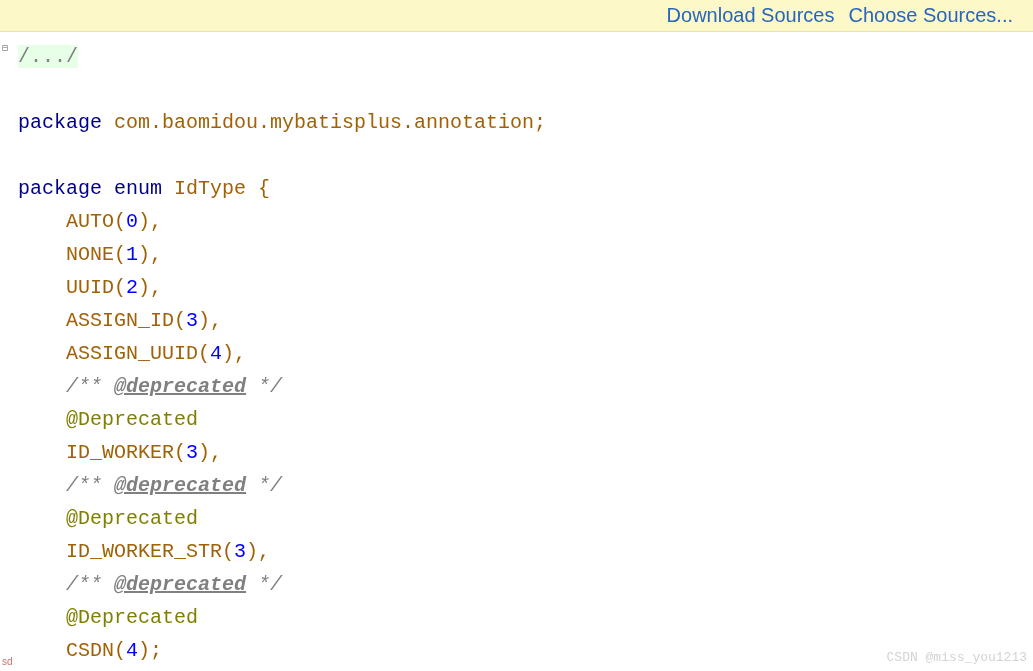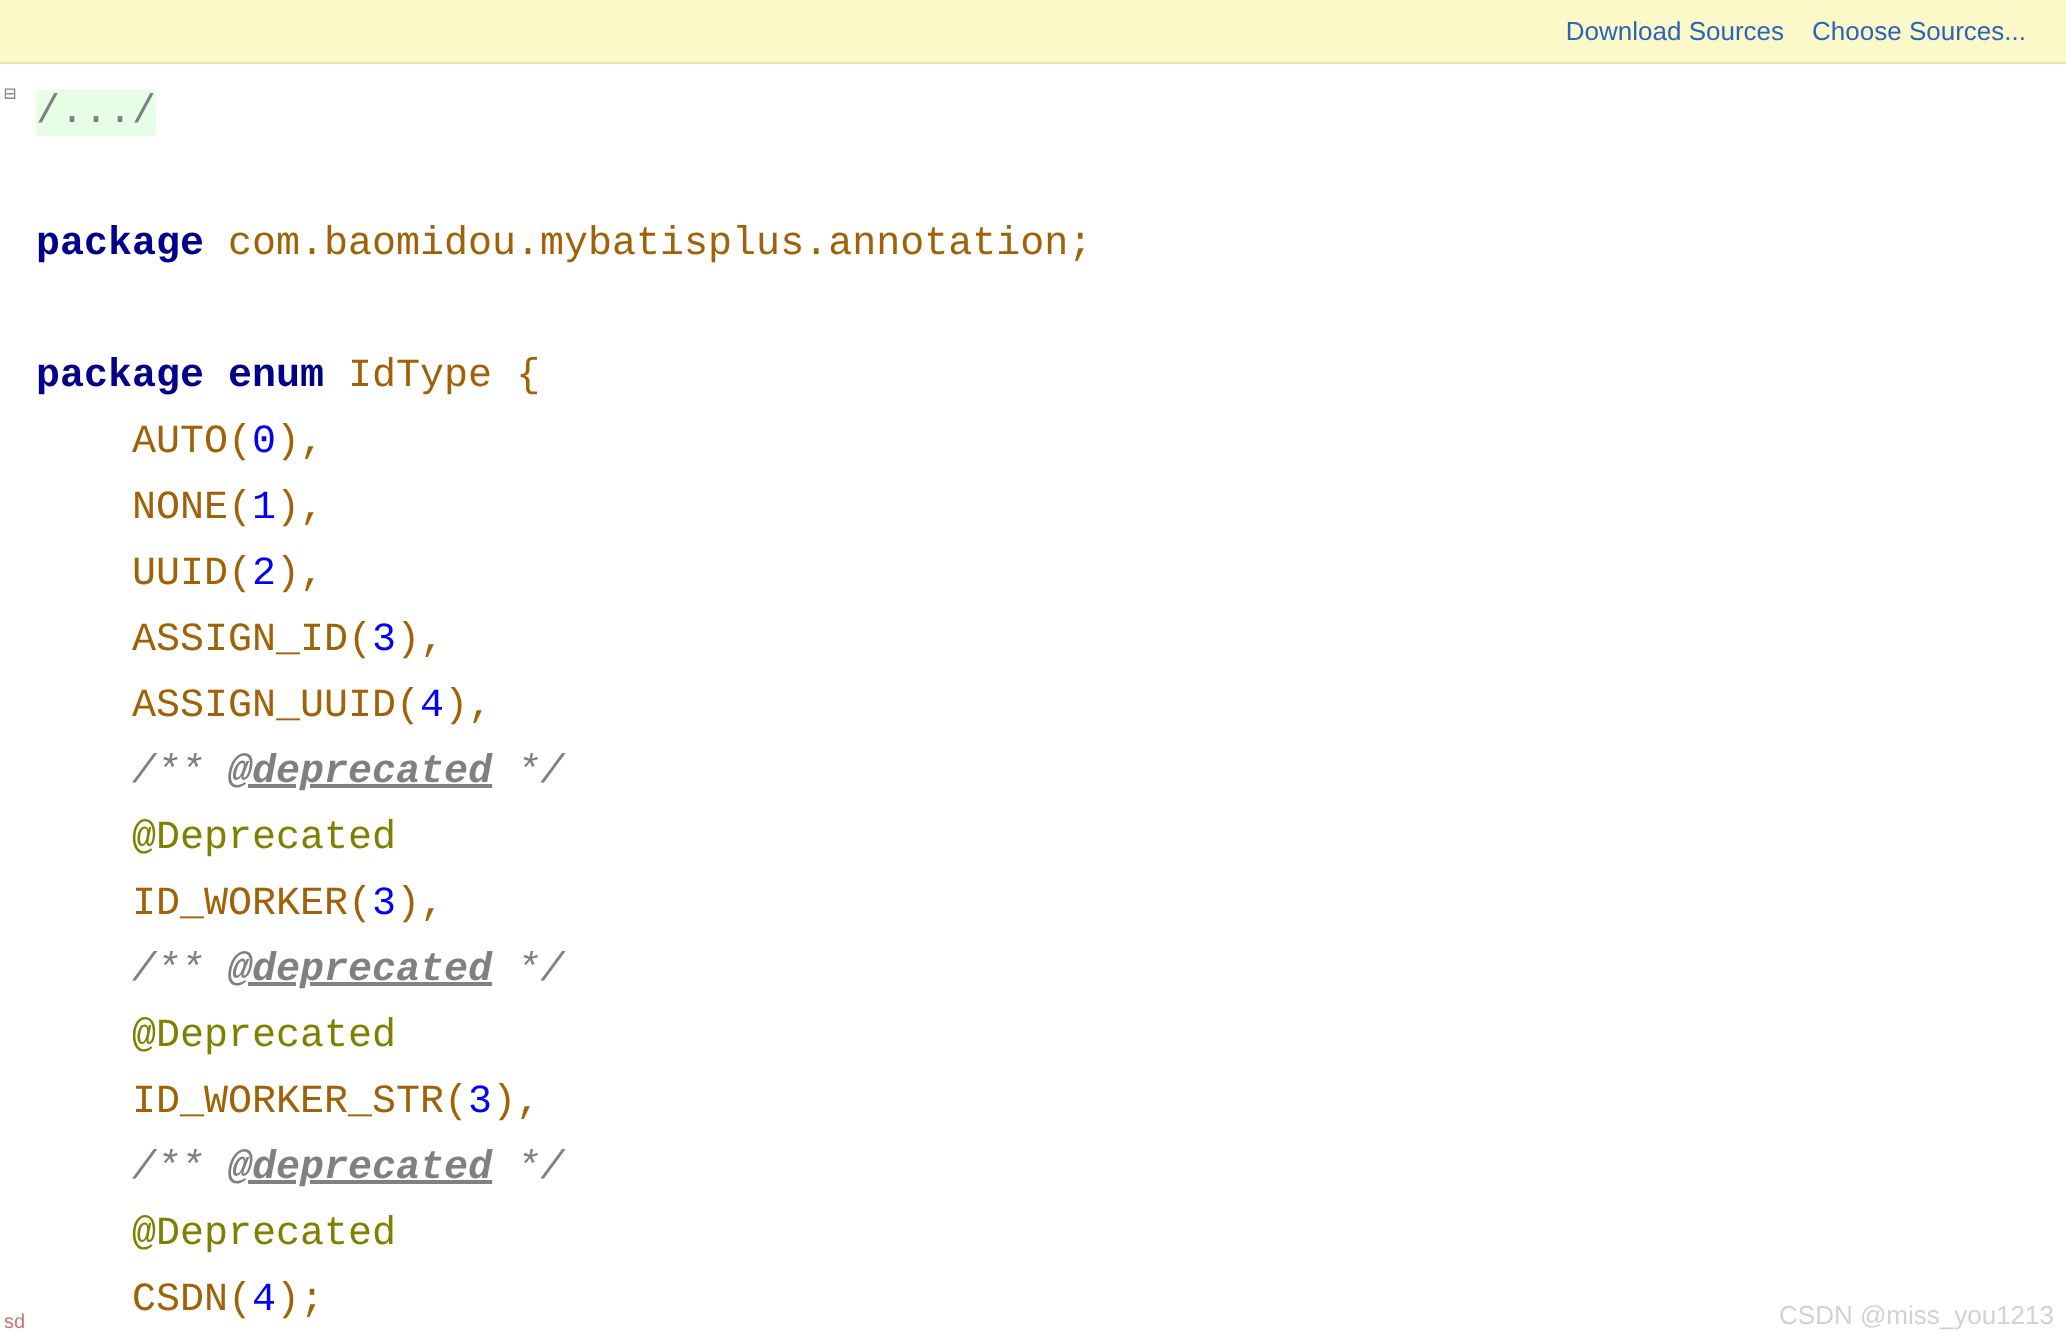--- a/index.html
+++ b/index.html
@@ -22,21 +22,21 @@
       display: flex;
       justify-content: flex-end;
       align-items: center;
       padding-right: 20px;
       gap: 14px;
       border-bottom: 1px solid #e8e4b0;
     }
     .top-link {
       color: #2865bd;
       font-family: -apple-system, "Segoe UI", Arial, sans-serif;
-      font-size: 13px;
+      font-size: 20px;
       cursor: pointer;
     }
     .gutter-icon {
       position: absolute;
       left: 2px;
       top: 42px;
       width: 10px;
       height: 10px;
       font-size: 10px;
       color: #888;
@@ -47,21 +47,21 @@
       white-space: pre;
       line-height: 1.65;
       font-size: 20px;
     }
     .fold-comment {
       background: #e6ffe6;
       color: #808080;
     }
     .keyword {
       color: #00008b;
-      font-weight: bold;
+      font-weight: normal;
     }
     .plain {
       color: #a16207;
     }
     .number {
       color: #0000ff;
     }
     .comment {
       color: #808080;
       font-style: italic;
@@ -72,21 +72,21 @@
       font-weight: bold;
       text-decoration: underline;
     }
     .annotation {
       color: #808000;
     }
     .watermark {
       position: absolute;
       right: 6px;
       bottom: 6px;
-      font-family: Liberation Sans, sans-serif;
+      font-family: Liberation Mono, monospace;
       font-size: 13px;
       color: #c8c8c8;
       opacity: 0.8;
     }
     .sd-mark {
       position: absolute;
       left: 2px;
       bottom: 4px;
       font-size: 10px;
       color: #d07070;

